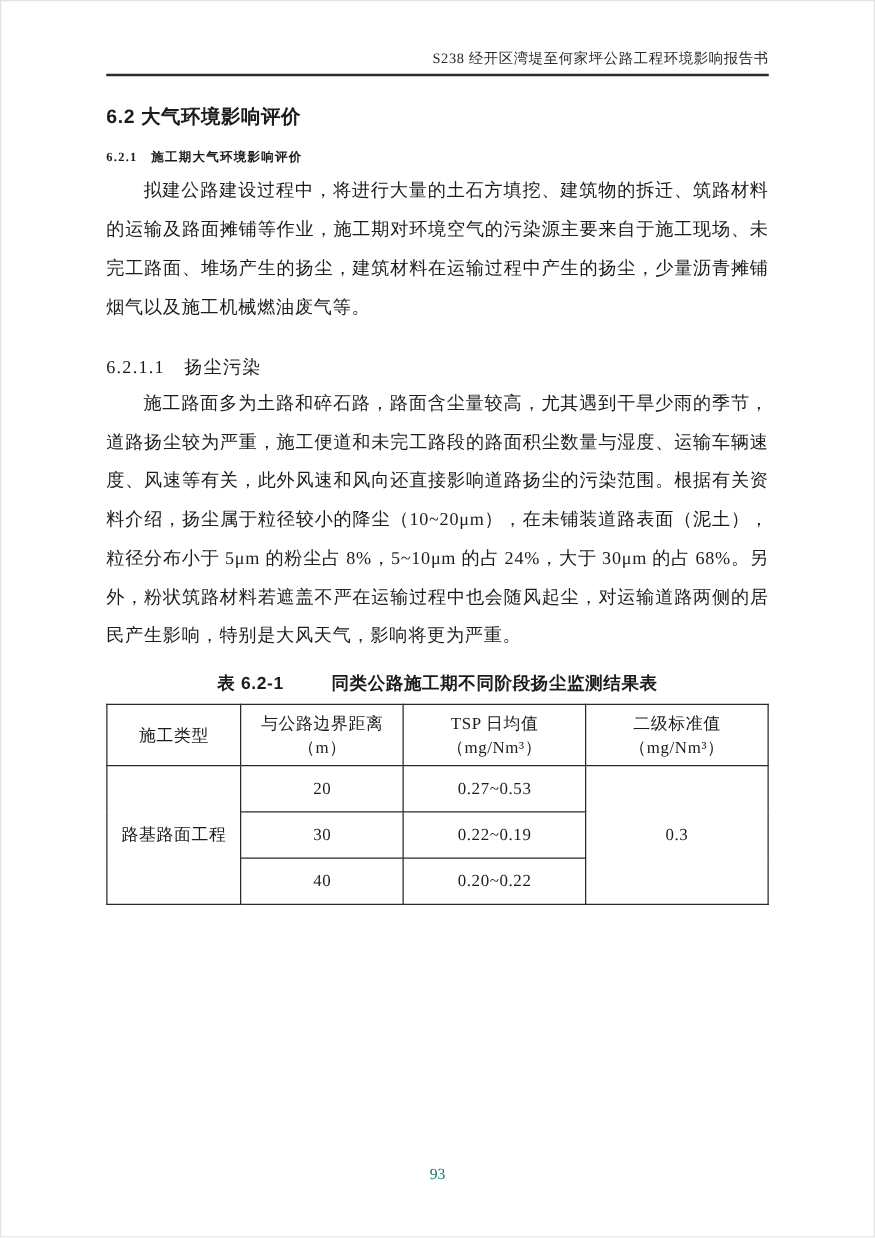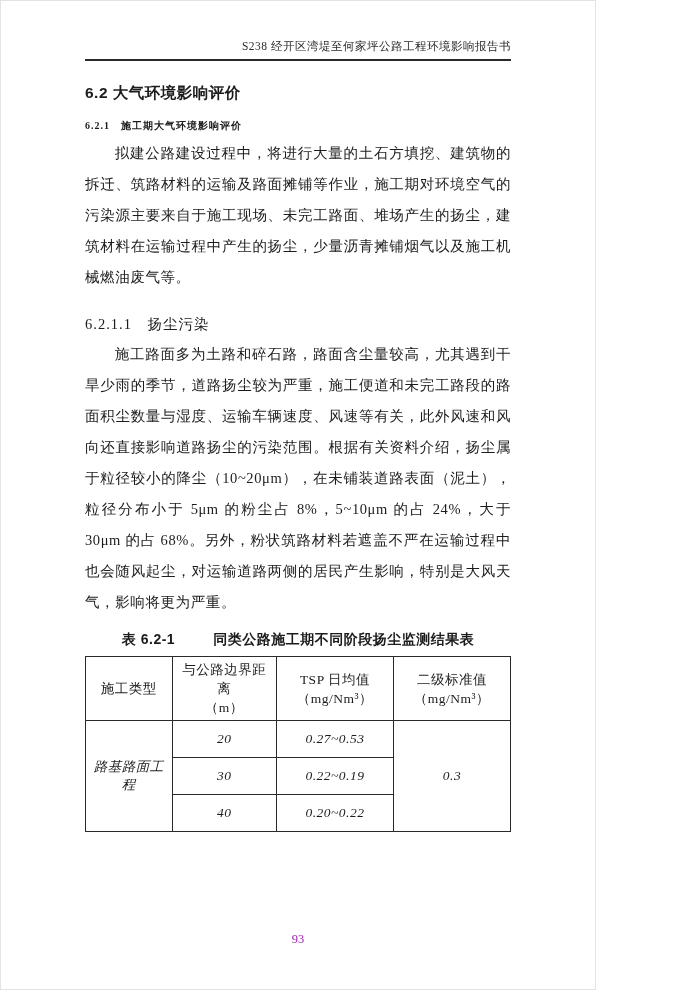--- a/index.html
+++ b/index.html
@@ -1,18 +1,18 @@
 <!DOCTYPE html>
 <html><head>
 <meta charset="utf-8">
 <style>
   html, body { margin: 0; padding: 0; background: #ffffff; }
   .page {
     position: relative;
-    width: 596px;
+    width: 700px;
     height: 990px;
     box-sizing: border-box;
     background: #ffffff;
     border: 1px solid #e3e3e3;
     padding: 38px 84px 0 84px;
     font-family: "Liberation Serif", "DejaVu Serif", serif;
     color: #1c1c1c;
     overflow: hidden;
   }
   .doc-header {
@@ -71,32 +71,32 @@
     vertical-align: middle;
     padding: 3px 4px;
     font-weight: normal;
     letter-spacing: 0.5px;
   }
   table.data-table th {
     white-space: pre-line;
     line-height: 19px;
     height: 42px;
   }
-  table.data-table td { height: 30px; font-style: italic; }
+  table.data-table td { height: 30px; }
   .col-1 { width: 20%; }
   .col-2 { width: 24.5%; }
   .col-3 { width: 27.75%; }
   .col-4 { width: 27.75%; }
   .page-number {
     position: absolute;
     left: 0; right: 0;
     bottom: 42px;
     text-align: center;
     font-size: 12.5px;
-    color: #a21caf;
+    color: #0f766e;
   }
 </style>
 </head>
 <body>
 
 <div class="page">
 
   <div class="doc-header">S238 经开区湾堤至何家坪公路工程环境影响报告书</div>
 
   <div class="h-section">6.2 大气环境影响评价</div>

